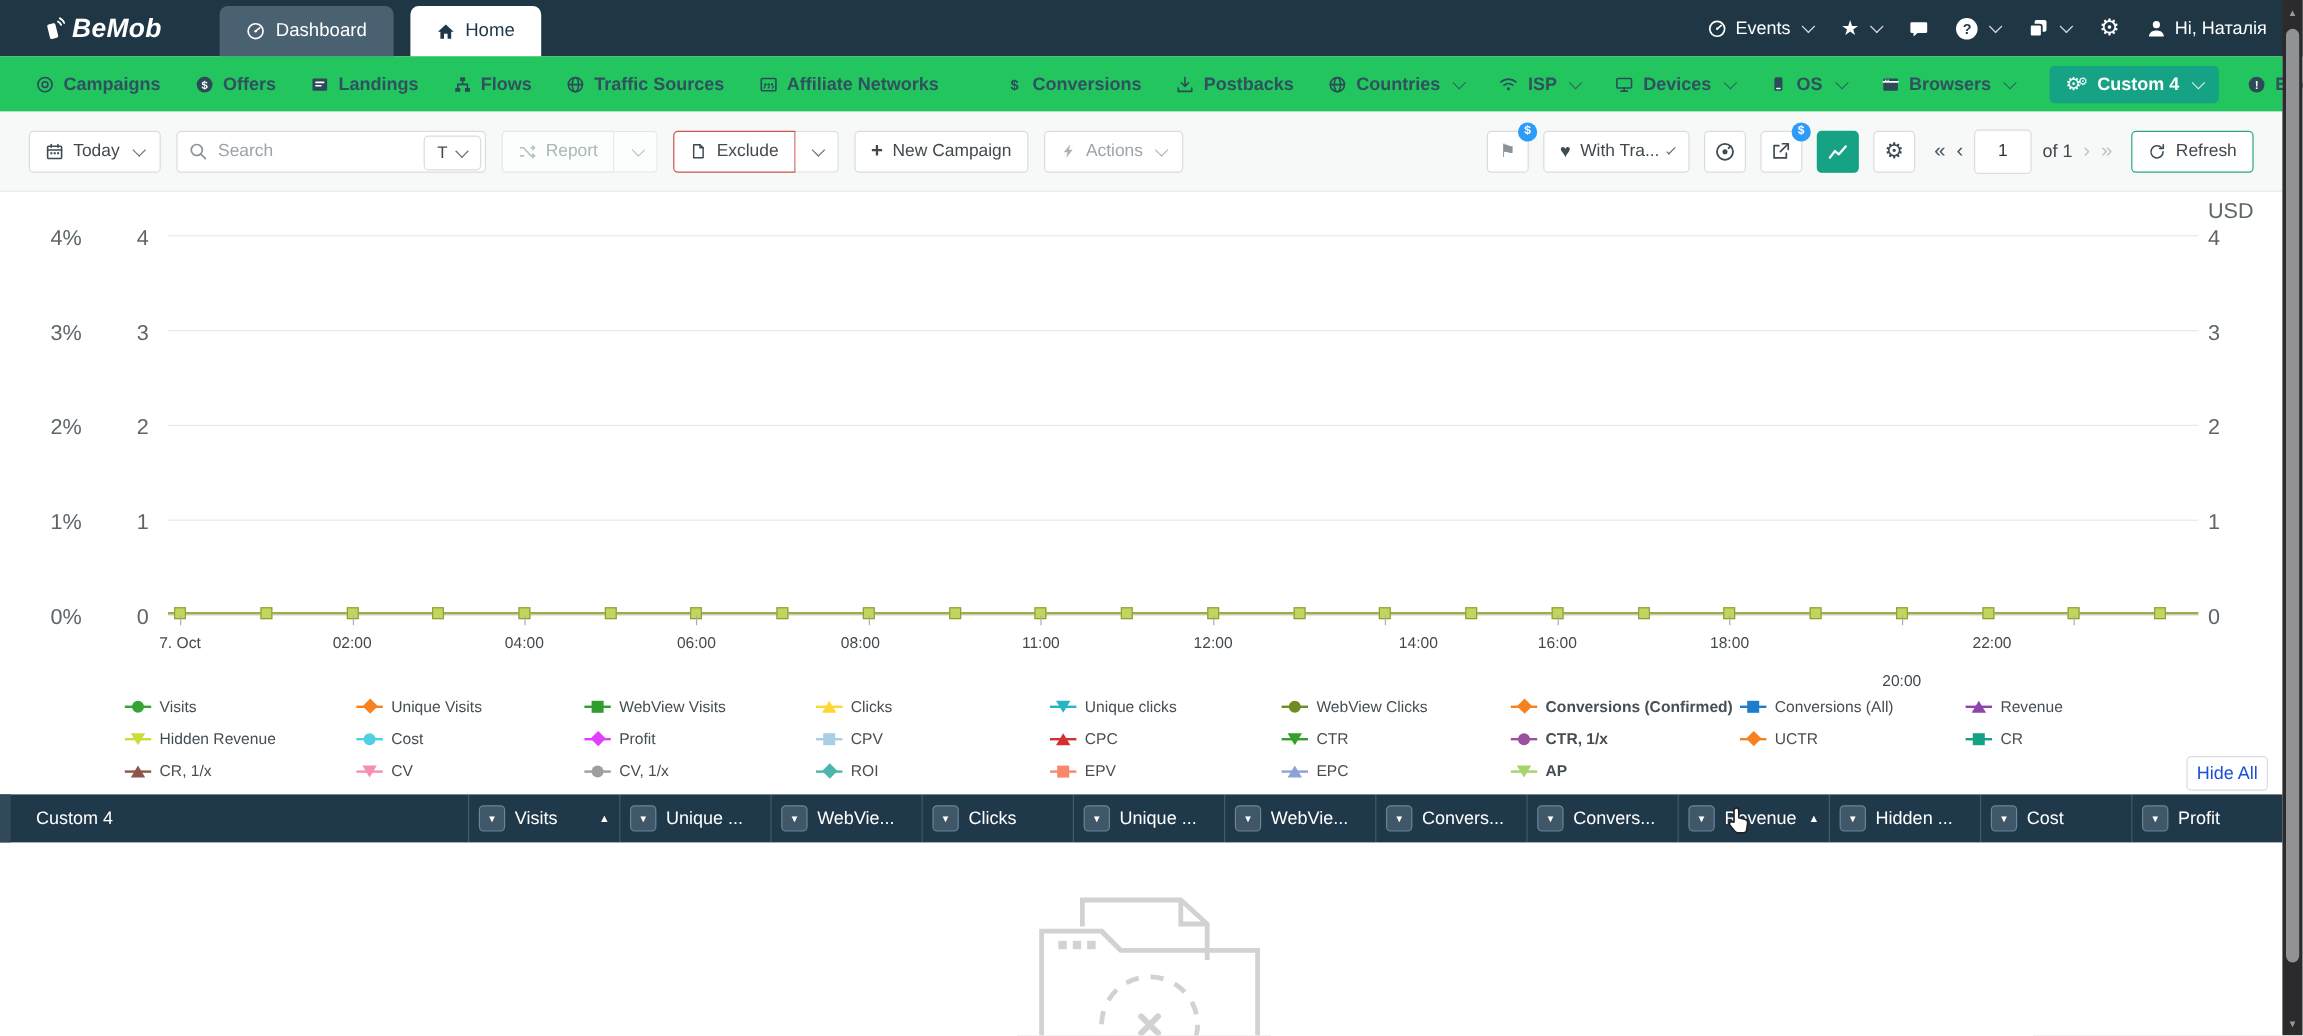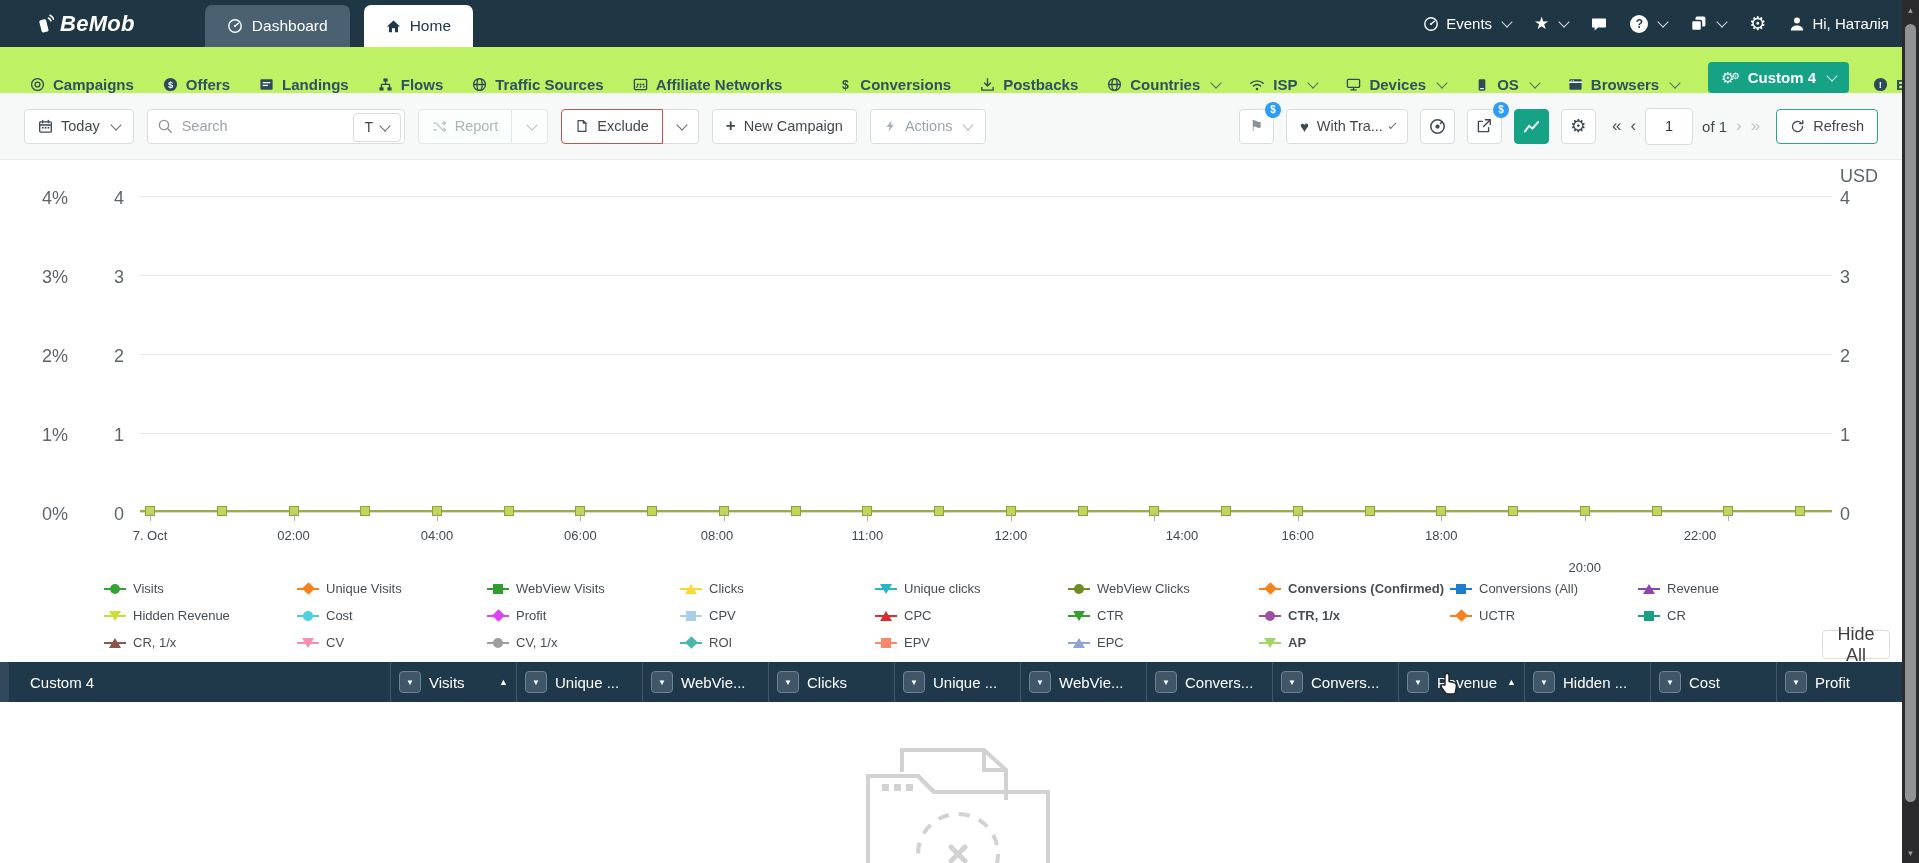--- a/index.html
+++ b/index.html
@@ -4,29 +4,29 @@
 <style>
   html,body{margin:0;padding:0;background:#e8e8e8}
   #app{position:relative;width:1919px;height:863px;overflow:hidden;background:#fff;
        font-family:"Liberation Sans","DejaVu Sans",sans-serif;-webkit-font-smoothing:antialiased}
   .ico{display:inline-flex;align-items:center;justify-content:center;line-height:1}
   .ico svg{display:block}
   .chv{display:inline-block;width:7px;height:7px;border-right:1.7px solid currentColor;border-bottom:1.7px solid currentColor;transform:rotate(45deg);margin-left:4px;margin-top:-3px;opacity:.8}
   
   #topbar{position:absolute;left:0;top:0;width:1919px;height:47px;background:#1f3745;display:flex;align-items:flex-end;color:#fff}
   .logo{display:flex;align-items:center;gap:6px;margin:0 0 10px 34px;font-size:22px;font-weight:bold;font-style:italic;letter-spacing:.3px}
-  #topTabs{display:flex;align-items:flex-end;margin-left:70px;height:47px}
+  #topTabs{display:flex;align-items:flex-end;margin-left:48px;height:47px}
   .top-tab{display:flex;align-items:center;gap:9px;height:42px;padding:0 22px;border-radius:7px 7px 0 0;font-size:15.5px;margin-right:14px;cursor:pointer}
   .top-tab.inactive{background:#4a6171;color:#fff}
   .top-tab.active{background:#fff;color:#20394a}
   .tb-right{margin-left:auto;display:flex;align-items:center;gap:23px;margin-right:30px;height:47px;font-size:15px}
   .tb-item{display:flex;align-items:center;gap:7px;cursor:pointer}
   .circle-glyph{display:inline-flex;align-items:center;justify-content:center;border-radius:50%;font-weight:bold}
   
-  #navbar{position:absolute;left:0;top:47px;width:1902px;height:46px;background:#bef264;display:flex;align-items:flex-end;padding-left:30px;box-sizing:border-box}
+  #navbar{position:absolute;left:0;top:47px;width:1902px;height:46px;background:#22c55e;display:flex;align-items:center;padding-left:30px;box-sizing:border-box}
   .nav-item{display:flex;align-items:center;gap:8px;margin-right:29px;font-size:15px;font-weight:600;color:#30515f;cursor:pointer;white-space:nowrap}
   .nav-item .ico{color:#2c4a58}
   .nav-item.primary{background:#15a285;color:#fff;padding:7px 13px;border-radius:4px;margin-right:24px}
   .nav-item.primary .ico{color:#fff}
   .nav-divider{width:1px;height:26px;background:#d9dde0;margin:0 26px 0 2px}
   
   #toolbar{position:absolute;left:0;top:93px;width:1902px;height:67px;background:#f7f8f8;border-bottom:1px solid #ececec;display:flex;align-items:center;padding:0 24px;box-sizing:border-box;gap:13px}
   .btn{display:inline-flex;align-items:center;gap:8px;height:35px;padding:0 13px;background:#fff;border:1px solid #d9dde0;border-radius:4px;color:#42494d;font-size:14.5px;cursor:pointer;box-sizing:border-box;white-space:nowrap;position:relative}
   .btn .ico{color:#3d4a52}
   .btn.icon-only{width:35px;padding:0;justify-content:center}
@@ -65,21 +65,21 @@
   .lg-item{display:flex;align-items:center;height:27px;cursor:pointer}
   .lg-mark{position:relative;width:22px;height:12px;margin-right:7px;flex:none}
   .lg-line{position:absolute;left:0;top:5px;width:22px;height:2px}
   .lg-shape{position:absolute}
   .lg-shape.circle{width:10px;height:10px;border-radius:50%;left:6px;top:1px}
   .lg-shape.square{width:10px;height:10px;left:6px;top:1px}
   .lg-shape.diamond{width:9px;height:9px;left:7px;top:1.5px;transform:rotate(45deg)}
   .lg-shape.tri-up{width:0;height:0;border-left:6px solid transparent;border-right:6px solid transparent;border-bottom:10px solid;left:5px;top:1px}
   .lg-shape.tri-down{width:0;height:0;border-left:6px solid transparent;border-right:6px solid transparent;border-top:10px solid;left:5px;top:1px}
   .lg-label{font-size:13px;color:#474e53;white-space:nowrap}
-  #hideAllBtn{position:absolute;left:1822px;top:630px;width:68px;height:29px;background:#fff;border:1px solid #d9dde0;border-radius:4px;font-size:18px;color:#404040;display:flex;align-items:center;justify-content:center;cursor:pointer}
+  #hideAllBtn{position:absolute;left:1822px;top:630px;width:68px;height:29px;background:#fff;border:1px solid #d9dde0;border-radius:4px;font-size:15px;color:#1d4ed8;display:flex;align-items:center;justify-content:center;cursor:pointer}
   
   #tablehead{position:absolute;left:0;top:662px;width:1902px;height:40px;background:#20394a;display:flex}
   .th{display:flex;align-items:center;gap:8px;padding:0 8px;border-left:1px solid rgba(255,255,255,.16);font-size:15px;color:#fff;box-sizing:border-box;cursor:pointer}
   .th.first{width:390px;border-left:none;padding-left:30px;font-weight:400;cursor:default;position:relative}
   .th.first::before{content:"";position:absolute;left:0;top:0;width:9px;height:40px;background:#31495a}
   .filter-chip{width:20px;height:20px;border-radius:4px;background:#40576a;border:1px solid #6d8294;color:#fff;font-size:8px;display:flex;align-items:center;justify-content:center;flex:none;cursor:pointer}
   .th .lbl{overflow:hidden;white-space:nowrap}
   .sort-ic{margin-left:auto;font-size:9px;color:#fff}
   
   #empty{position:absolute;left:860px;top:744px}
@@ -525,21 +525,21 @@
       <div class="x-lab" style="left: 978.9px; top: 368px;">12:00</div>
       <div class="tickv" style="left: 1154.4px; top: 353px;"></div>
       <div class="x-lab" style="left: 1150px; top: 368px;">14:00</div>
       <div class="tickv" style="left: 1297.8px; top: 353px;"></div>
       <div class="x-lab" style="left: 1265.8px; top: 368px;">16:00</div>
       <div class="tickv" style="left: 1441.3px; top: 353px;"></div>
       <div class="x-lab" style="left: 1409.3px; top: 368px;">18:00</div>
       <div class="tickv" style="left: 1584.8px; top: 353px;"></div>
       <div class="x-lab" style="left: 1552.8px; top: 368px; margin-top: 32px;">20:00</div>
       <div class="tickv" style="left: 1728.3px; top: 353px;"></div>
-      <div class="x-lab" style="left: 1668px; top: 368px;">22:00</div>
+      <div class="x-lab" style="left: 1628px; top: 368px;">22:00</div>
     </section>
   <div id="legend">
       <div class="lg-col" style="left: 104px;">
         <div class="lg-item">
           <span class="lg-mark">
             <span class="lg-line" style="background:#35a435"></span>
             <span class="lg-shape circle" style="background:#35a435"></span>
           </span>
           <span class="lg-label">Visits</span>
         </div>

